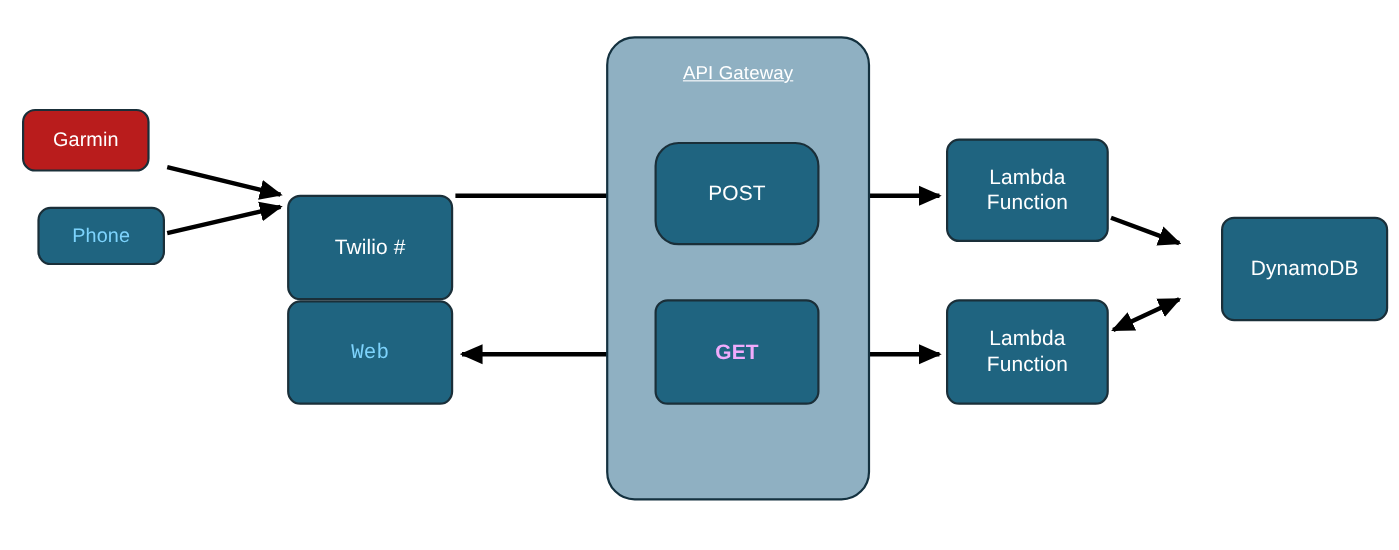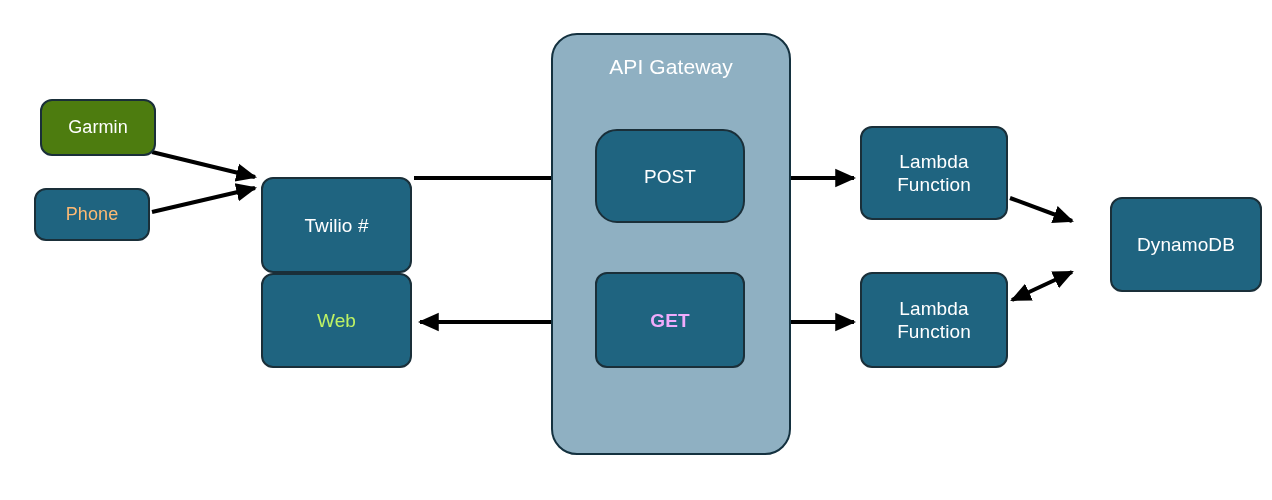--- a/index.html
+++ b/index.html
@@ -35,23 +35,24 @@
     border: 2.5px solid #14313F;
     border-radius: 26px;
     box-sizing: border-box;
   }
   .group-title {
     position: absolute;
     left: 0;
     right: 0;
     text-align: center;
     color: #FFFFFF;
-    font-size: 21px;
+    font-size: 17px;
     line-height: 22px;
     letter-spacing: 0.1px;
+    text-decoration: underline;
   }
   .node {
     position: absolute;
     background: #1F6480;
     border: 2.5px solid #1A2F39;
     border-radius: 12px;
     box-sizing: border-box;
     display: flex;
     align-items: center;
     justify-content: center;
@@ -93,31 +94,31 @@
         <path d="M 753 322 L 854 322" fill="none" stroke="#000000" stroke-width="4" marker-end="url(#arrow-end)" marker-start="url(#arrow-start)"></path>
         <path d="M 1012 300 L 1072 272" fill="none" stroke="#000000" stroke-width="4" marker-end="url(#arrow-end)" marker-start="url(#arrow-start)"></path>
       </g>
   </svg>
 
   <div id="groups-layer">
       <div class="group-box" style="left: 551px; top: 33px; width: 240px; height: 422px; background: rgb(143, 176, 194); border-color: rgb(20, 49, 63);"></div>
       <div class="group-title" style="left: 551px; width: 240px; top: 56px;">API Gateway</div>
     </div>
   <div id="nodes-layer">
-      <div class="node node-small" style="left: 40px; top: 99px; width: 116px; height: 57px; background: #4d7c0f; border-color: rgb(26, 47, 57);">
+      <div class="node node-small" style="left: 20px; top: 99px; width: 116px; height: 57px; background: #b91c1c; border-color: rgb(26, 47, 57);">
         <span class="node-label" style="color: rgb(255, 255, 255);">Garmin</span>
       </div>
       <div class="node node-small" style="left: 34px; top: 188px; width: 116px; height: 53px; background: rgb(31, 100, 128); border-color: rgb(26, 47, 57);">
-        <span class="node-label" style="color: #fdba74; text-align: right;">Phone</span>
+        <span class="node-label" style="color: #7dd3fc; text-align: right;">Phone</span>
       </div>
       <div class="node" style="left: 261px; top: 130px; width: 151px; height: 96px; background: rgb(31, 100, 128); border-color: rgb(26, 47, 57); margin-top: 47px;">
         <span class="node-label" style="color: rgb(255, 255, 255);">Twilio #</span>
       </div>
       <div class="node" style="left: 261px; top: 273px; width: 151px; height: 95px; background: rgb(31, 100, 128); border-color: rgb(26, 47, 57);">
-        <span class="node-label" style="color: #bef264;">Web</span>
+        <span class="node-label" style="color: #7dd3fc; font-family: Liberation Mono, monospace;">Web</span>
       </div>
       <div class="node" style="left: 595px; top: 129px; width: 150px; height: 94px; background: rgb(31, 100, 128); border-color: rgb(26, 47, 57); border-radius: 22px;">
         <span class="node-label" style="color: rgb(255, 255, 255);">POST</span>
       </div>
       <div class="node" style="left: 595px; top: 272px; width: 150px; height: 96px; background: rgb(31, 100, 128); border-color: rgb(26, 47, 57);">
         <span class="node-label" style="color: #f0abfc; font-weight: bold;">GET</span>
       </div>
       <div class="node" style="left: 860px; top: 126px; width: 148px; height: 94px; background: rgb(31, 100, 128); border-color: rgb(26, 47, 57);">
         <span class="node-label" style="color: rgb(255, 255, 255);">Lambda
 Function</span>

